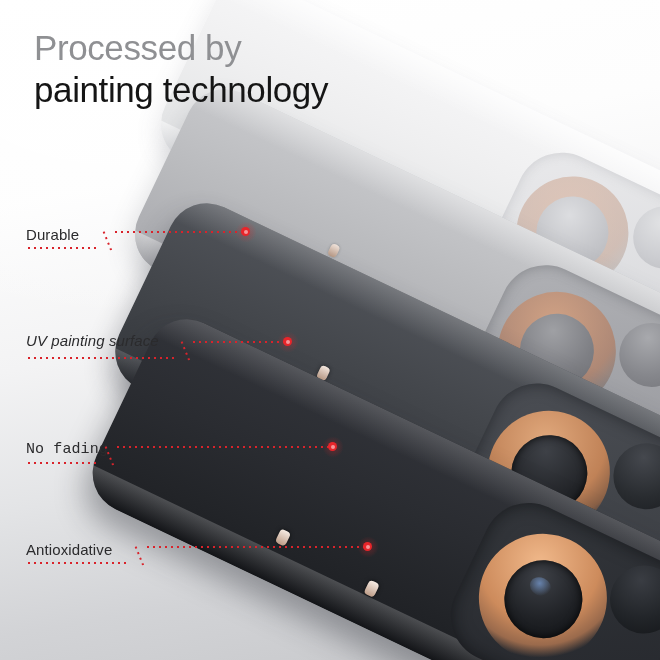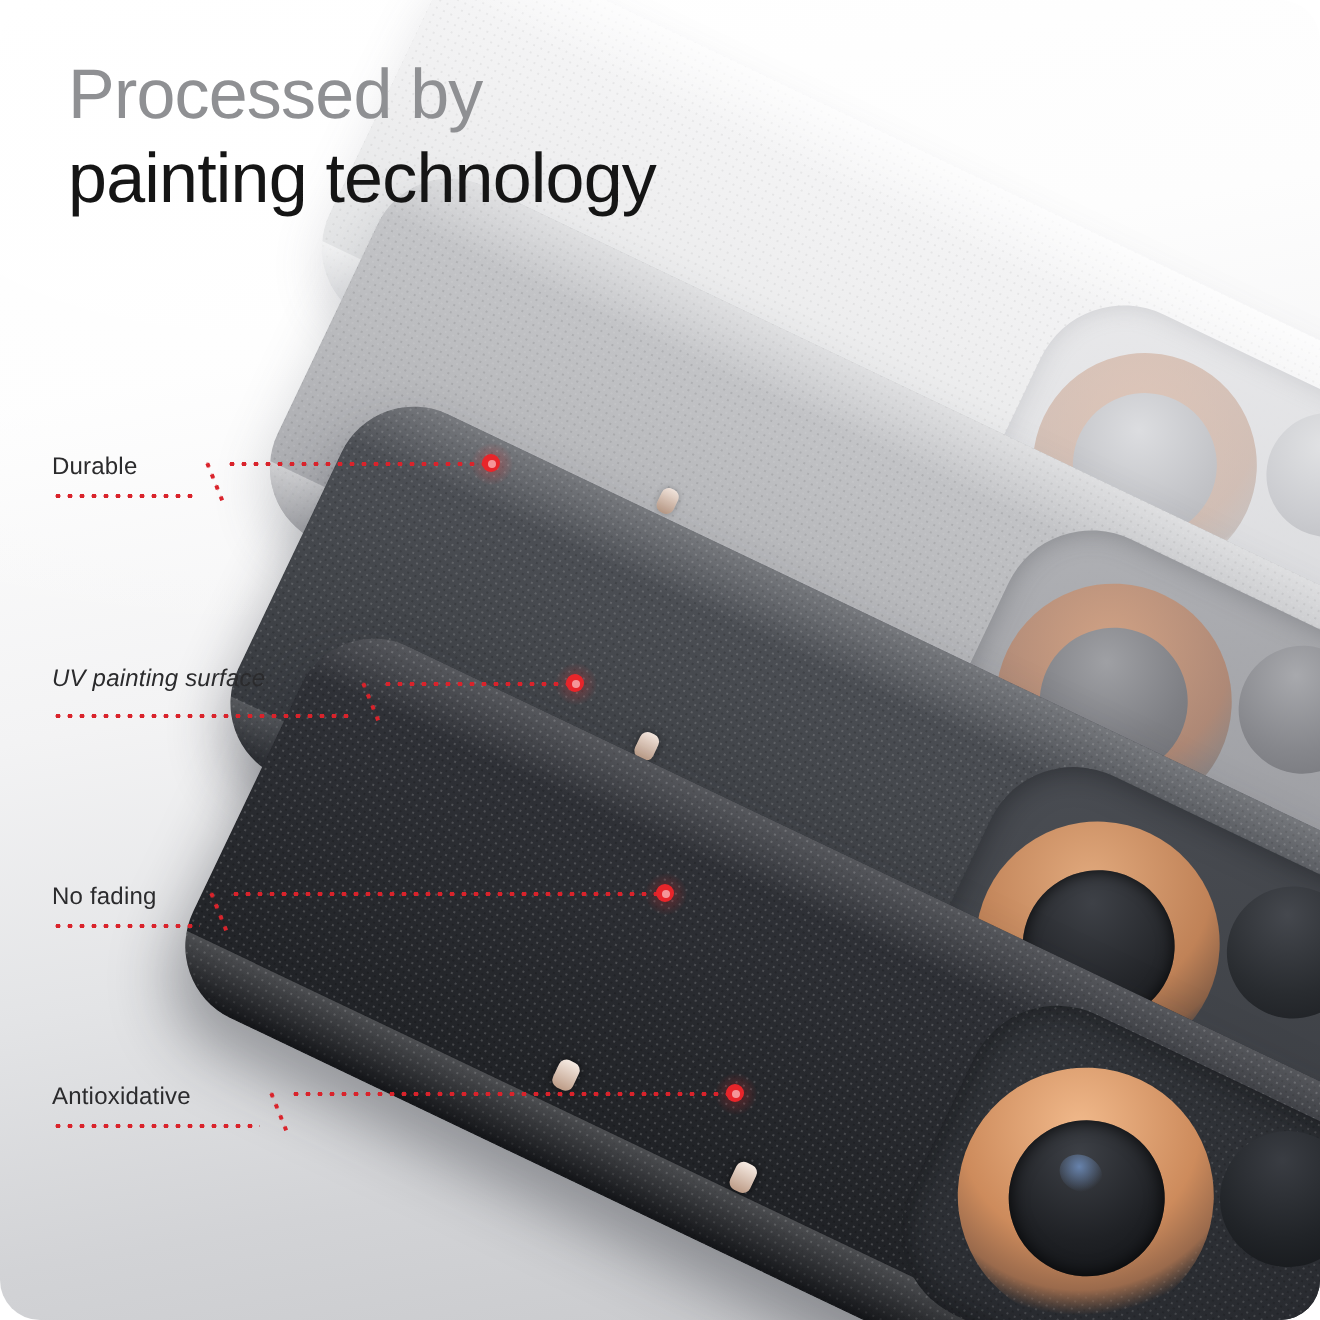--- a/index.html
+++ b/index.html
@@ -5,21 +5,20 @@
   html,body{margin:0;padding:0;}
   body{
     width:660px;height:660px;overflow:hidden;
     font-family:"Liberation Sans",sans-serif;
     background:#ffffff;
   }
   #stage{
     position:relative;width:660px;height:660px;overflow:hidden;
     background:
       linear-gradient(170deg,#ffffff 0%,#fdfdfd 26%,#f3f3f4 48%,#e3e4e6 66%,#d2d3d6 82%,#c6c7ca 100%);
-    border-radius: 20px;
   }
   
   #stage::after{
     content:"";position:absolute;inset:0;pointer-events:none;
     background:radial-gradient(120% 75% at 18% 8%,rgba(255,255,255,.85) 0%,rgba(255,255,255,0) 55%);
   }
 
   
   .headline{position:absolute;left:34px;top:28px;z-index:40;line-height:1.16;letter-spacing:-.4px;}
   .headline .l1{font-size:35px;color:#8f9093;font-weight:400;white-space:nowrap;}
@@ -51,21 +50,21 @@
 
   
   .island{position:absolute;border-radius:46px;overflow:hidden;}
   .lens{position:absolute;border-radius:50%;}
   .ring{position:absolute;border-radius:50%;}
   .btn{position:absolute;border-radius:50%;}
 
   
   .callout{position:absolute;z-index:60;}
   .c-label{
-    position:absolute;white-space:nowrap;font-size:12px;color:#2b2b2d;
+    position:absolute;white-space:nowrap;font-size:15px;color:#2b2b2d;
     letter-spacing:.1px;
   }
   .c-underline{position:absolute;height:2px;}
   .dotline{
     position:absolute;height:2px;
     background-image:radial-gradient(circle,#d9232b 0 1.1px,transparent 1.4px);
     background-size:6px 2px;background-repeat:repeat-x;background-position:0 50%;
   }
   .diag{
     position:absolute;width:2px;
@@ -201,21 +200,21 @@
 
   <div class="callout" style="left:0;top:0;">
     <div class="c-label" style="left:26px;top:332px;font-style:italic;">UV painting surface</div>
     <div class="dotline c-underline" style="left:26px;top:357px;width:150px;"></div>
     <div class="diag" style="left:184px;top:339px;height:22px;transform:rotate(-22deg);"></div>
     <div class="dotline" style="left:191px;top:341px;width:94px;"></div>
     <div class="marker" style="left:283px;top:337px;"></div>
   </div>
 
   <div class="callout" style="left:0;top:0;">
-    <div class="c-label" style="left:26px;top:441px;">No fading</div>
+    <div class="c-label" style="left:26px;top:441px;font-family:Liberation Mono, monospace;">No fading</div>
     <div class="dotline c-underline" style="left:26px;top:462px;width:74px;"></div>
     <div class="diag" style="left:108px;top:444px;height:22px;transform:rotate(-22deg);"></div>
     <div class="dotline" style="left:115px;top:446px;width:215px;"></div>
     <div class="marker" style="left:328px;top:442px;"></div>
   </div>
 
   <div class="callout" style="left:0;top:0;">
     <div class="c-label" style="left:26px;top:541px;">Antioxidative</div>
     <div class="dotline c-underline" style="left:26px;top:562px;width:104px;"></div>
     <div class="diag" style="left:138px;top:544px;height:22px;transform:rotate(-22deg);"></div>

